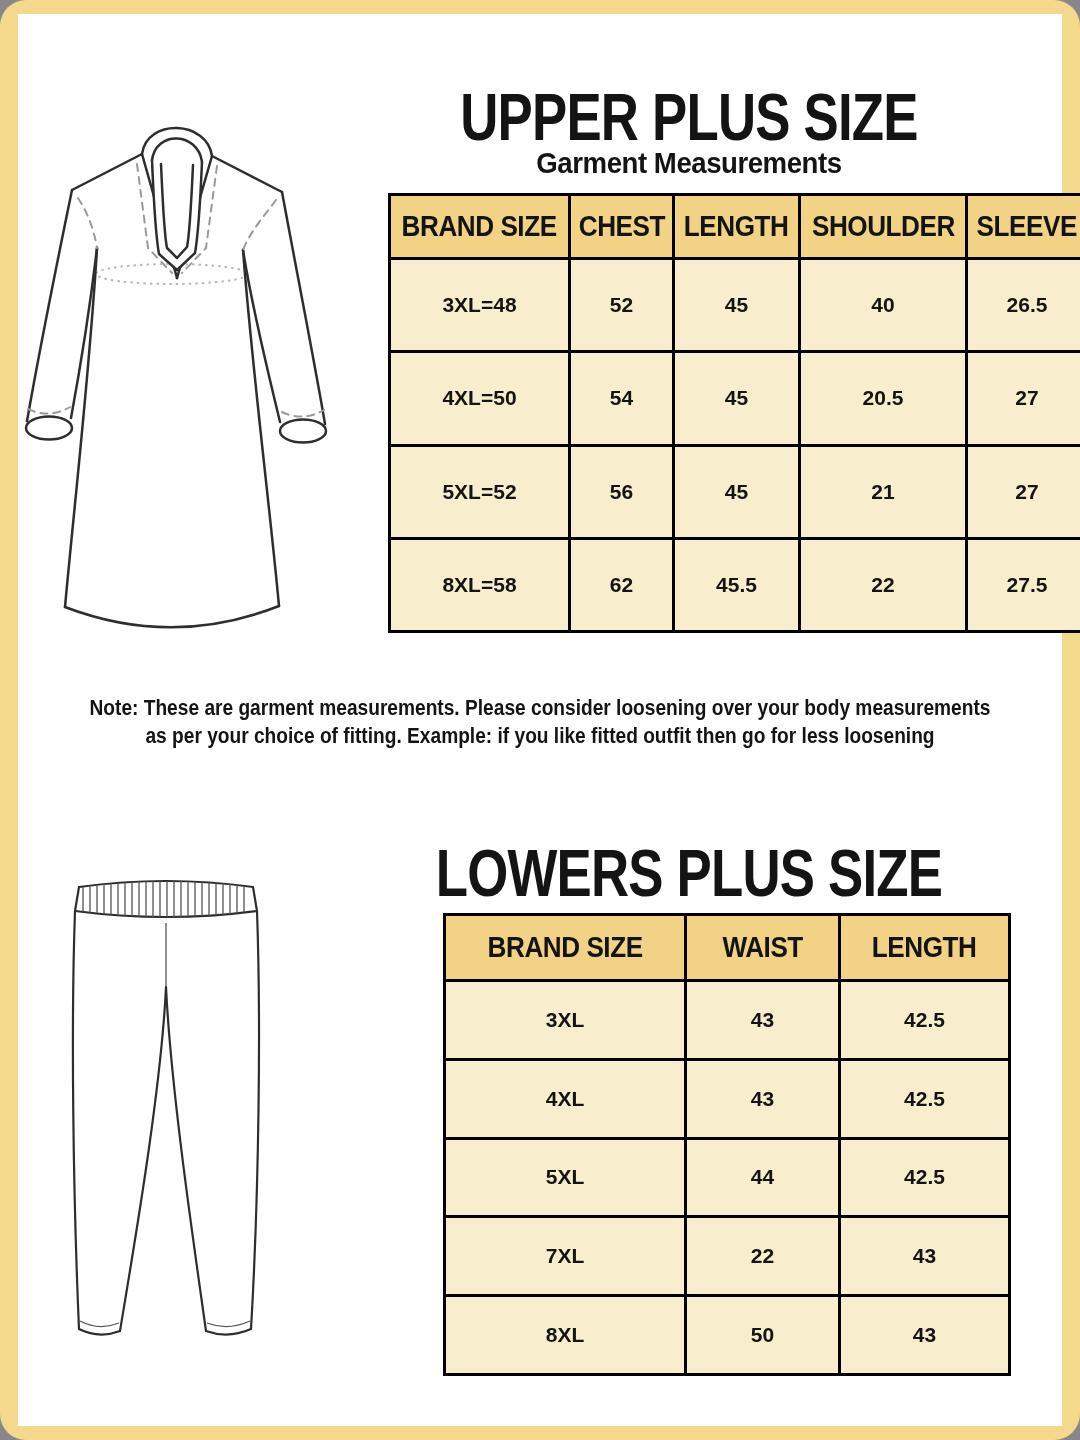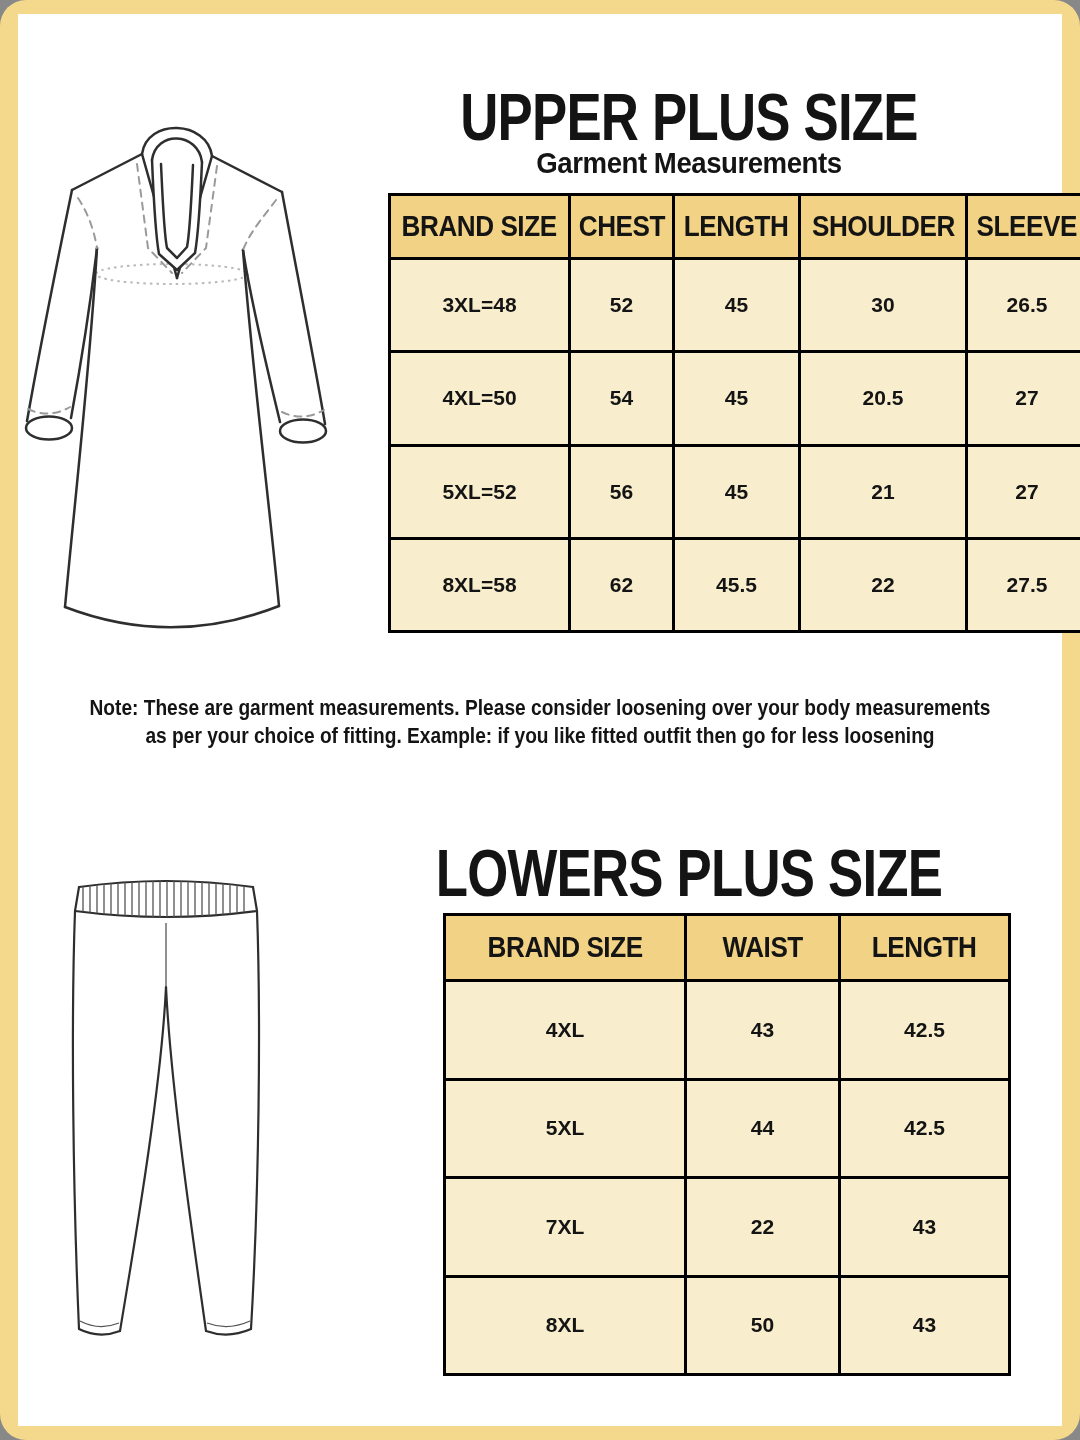--- a/index.html
+++ b/index.html
@@ -118,21 +118,21 @@
         <th><span class="cond">LENGTH</span></th>
         <th><span class="cond">SHOULDER</span></th>
         <th><span class="cond">SLEEVE</span></th>
       </tr>
     </thead>
     <tbody>
       <tr>
         <td>3XL=48</td>
         <td>52</td>
         <td>45</td>
-        <td>30</td>
+        <td>40</td>
         <td>26.5</td>
       </tr>
       <tr>
         <td>4XL=50</td>
         <td>54</td>
         <td>45</td>
         <td>20.5</td>
         <td>27</td>
       </tr>
       <tr>
@@ -195,20 +195,25 @@
       </colgroup>
     <thead>
       <tr style="height:66px;">
         <th><span class="cond">BRAND SIZE</span></th>
         <th><span class="cond">WAIST</span></th>
         <th><span class="cond">LENGTH</span></th>
       </tr>
     </thead>
     <tbody>
       <tr>
+        <td>3XL</td>
+        <td>43</td>
+        <td>42.5</td>
+      </tr>
+      <tr>
         <td>4XL</td>
         <td>43</td>
         <td>42.5</td>
       </tr>
       <tr>
         <td>5XL</td>
         <td>44</td>
         <td>42.5</td>
       </tr>
       <tr>

